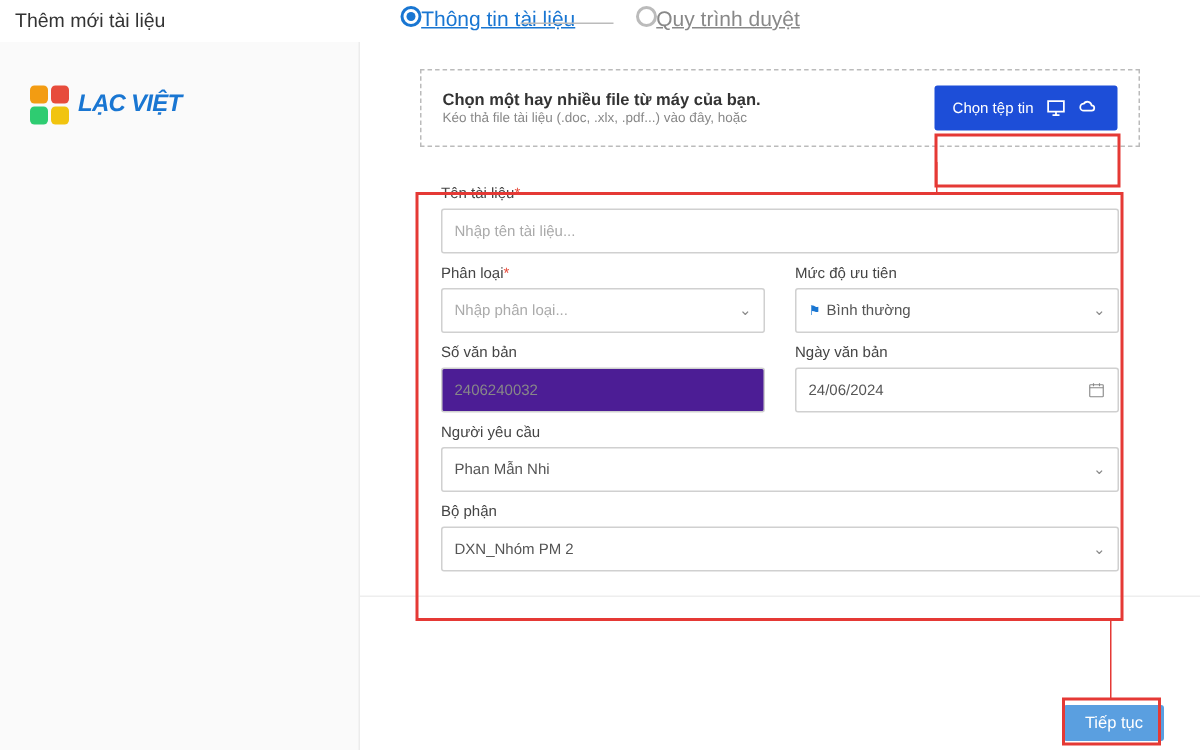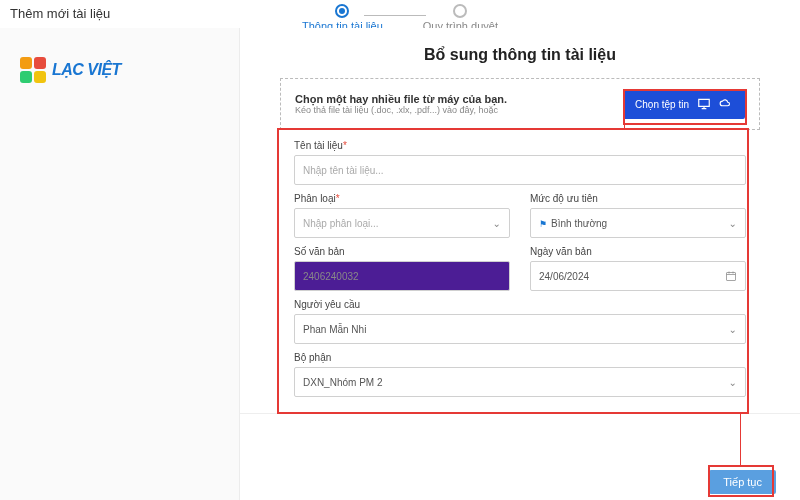--- a/index.html
+++ b/index.html
@@ -2,39 +2,39 @@
 <html><head>
 <meta charset="utf-8">
 <style>
   * { box-sizing: border-box; margin: 0; padding: 0; font-family: Arial, sans-serif; }
   body { background: #fff; width: 800px; height: 500px; overflow: hidden; position: relative; }
   
   .top-bar { display: flex; align-items: flex-start; padding: 6px 10px 0 10px; border-bottom: 1px solid #e8e8e8; height: 40px; }
   .page-title { font-size: 13px; color: #333; flex: 0 0 auto; }
   
   .steps { position: absolute; left: 0; right: 0; top: 4px; display: flex; justify-content: center; gap: 40px; }
-  .step { display: flex; flex-direction: column; align-items: center; font-size: 11px; color: #888; position: relative; }
+  .step { display: flex; flex-direction: row; align-items: center; font-size: 14px; color: #888; position: relative; text-decoration: underline; }
   .step-circle { width: 14px; height: 14px; border-radius: 50%; border: 2px solid #bbb; background: #fff; margin-bottom: 2px; display:flex; align-items:center; justify-content:center; }
   .step.active .step-circle { border-color: #1976d2; }
   .step.active .step-circle::after { content:""; width:6px; height:6px; background:#1976d2; border-radius:50%; }
   .step.active { color: #1976d2; }
   .step-line { position:absolute; top:11px; left: 50%; transform: translateX(22px); width: 62px; height:1px; background:#bbb; }
   
   .logo { position: absolute; left: 20px; top: 32px; display: flex; align-items: center; gap: 6px; margin-top: 25px; }
   .logo-squares { display: grid; grid-template-columns: 12px 12px; grid-template-rows: 12px 12px; gap: 2px; }
   .sq { border-radius: 3px; }
   .sq1 { background:#f39c12; } .sq2 { background:#e74c3c; } .sq3 { background:#2ecc71; } .sq4 { background:#f1c40f; }
   .logo-text { font-style: italic; font-weight: bold; color: #1976d2; font-size: 16px; text-transform: uppercase; letter-spacing: -0.5px;}
   
   .left-col { position:absolute; left:0; top:28px; bottom:0; width:240px; background:#fafafa; border-right:1px solid #ececec; }
   
   .main { position:absolute; left:240px; right:0; top:28px; bottom:0; background:#fff; padding: 18px 40px 0 40px; overflow:hidden; }
   .main h2 { text-align:center; font-size: 16px; font-weight:600; color:#222; margin-bottom: 14px; }
   
-  .upload-box { border: 1px dashed #bbb; padding: 10px 14px; display:flex; align-items:center; justify-content:space-between; margin-bottom: 0; }
+  .upload-box { border: 1px dashed #bbb; padding: 10px 14px; display:flex; align-items:center; justify-content:space-between; margin-bottom: 16px; }
   .upload-text .t1 { font-size: 11px; font-weight:600; color:#333; }
   .upload-text .t2 { font-size: 9px; color:#888; }
   .btn-primary { background:#1d4ed8; color:#fff; border:none; padding: 8px 12px; font-size:10px; display:flex; align-items:center; gap:8px; cursor:pointer; border-radius:2px;text-align:right; }
   .btn-primary svg { width:14px; height:14px; fill:#fff; }
   
   .form-box { padding: 10px 14px 6px 14px; }
   .form-row { display:flex; gap: 20px; margin-bottom: 8px; }
   .form-field { flex:1; display:flex; flex-direction:column; }
   .form-field.full { flex: 1 1 100%; }
   .lbl { font-size: 10px; color:#444; margin-bottom: 4px; }
@@ -87,21 +87,20 @@
   <div class="logo-squares">
     <div class="sq sq1"></div>
       <div class="sq sq2"></div>
       <div class="sq sq3"></div>
       <div class="sq sq4"></div>
   </div>
   <div class="logo-text">Lạc Việt</div>
 </div>
 
 <div class="main">
-  <h2>Bổ sung thông tin tài liệu</h2>
 
   <div class="upload-box">
     <div class="upload-text">
       <div class="t1">Chọn một hay nhiều file từ máy của bạn.</div>
       <div class="t2">Kéo thả file tài liệu (.doc, .xlx, .pdf...) vào đây, hoặc</div>
     </div>
     <button class="btn-primary">
       <span>Chọn tệp tin</span>
       <svg viewBox="0 0 24 24">
           <path d="M3 4h18v12H3z M8 20h8 M12 16v4" stroke="#fff" stroke-width="2" fill="none"></path>

